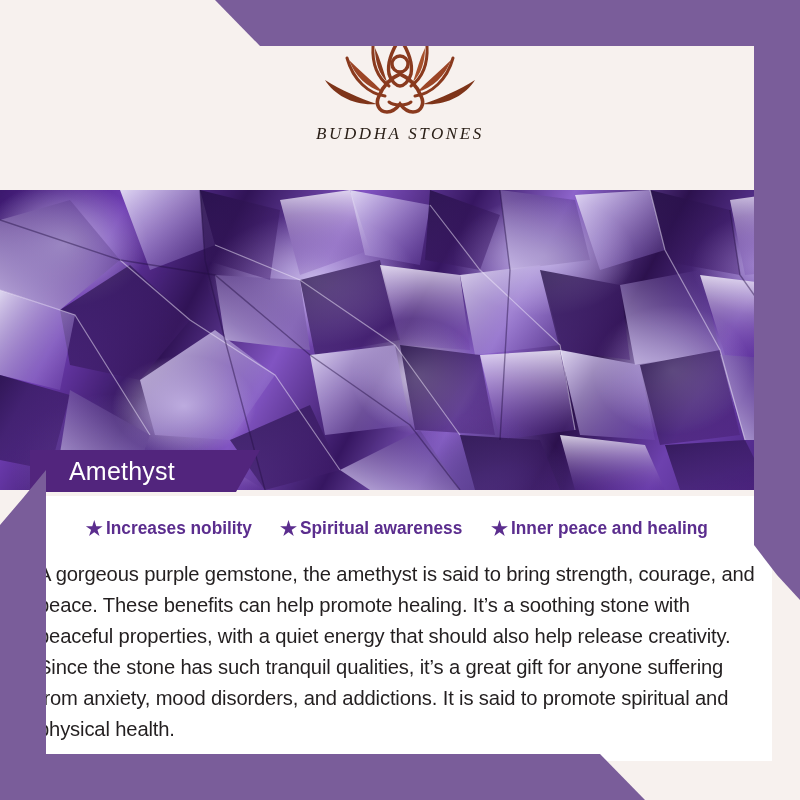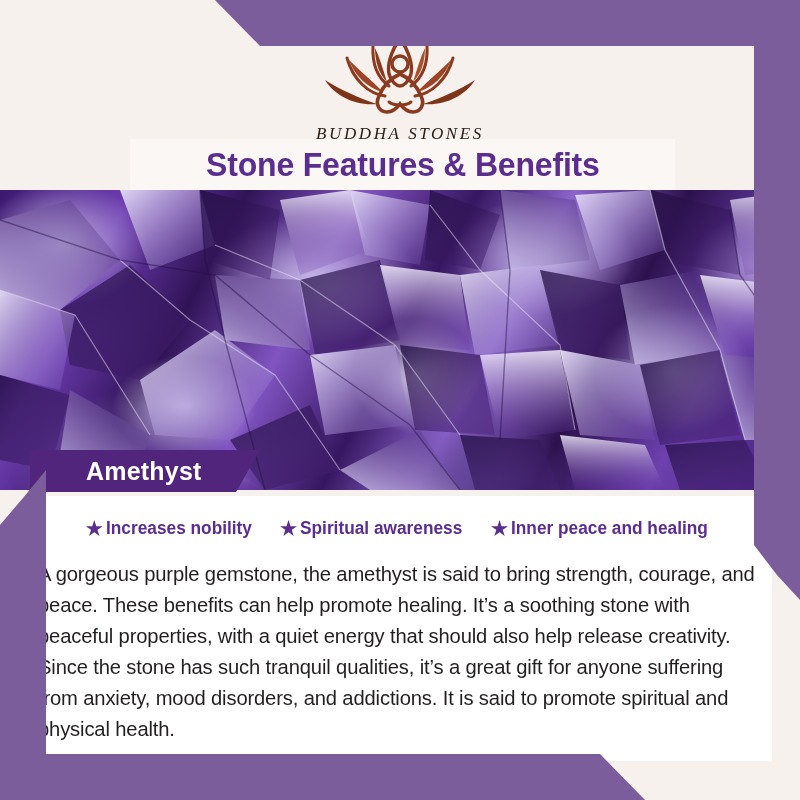--- a/index.html
+++ b/index.html
@@ -143,23 +143,23 @@
     left: 30px;
     width: 230px;
     height: 42px;
     background: #52257d;
     clip-path: polygon(0 0, 230px 0, 206px 42px, 0 42px);
     z-index: 4;
     display: flex;
     align-items: center;
   }
   .stone-name {
-    margin-left: 56px;
-    font-family: "Liberation Sans", sans-serif;
-    font-weight: bold;
+    margin-left: 39px;
+    font-family: "Liberation Sans", sans-serif;
+    font-weight: normal;
     font-size: 25px;
     color: #ffffff;
     letter-spacing: 0.2px;
   }
 
   
   .text-panel {
     position: absolute;
     top: 490px;
     left: 0;
@@ -258,23 +258,20 @@
                    C 88 90, 92 86, 95 82 C 98 86, 102 90, 108 90
                    C 116 90, 120 82, 116 74 C 112 64, 104 56, 95 52 Z" stroke-width="3.6"></path>
 
           <path d="M84 80 C 89 84, 101 84, 106 80" stroke-width="3"></path>
         </g>
       </svg>
       <div class="logo-text">BUDDHA STONES</div>
     </div>
   </div>
 
-  <div class="title-banner">
-    <div class="title-text">Stone Features &amp; Benefits</div>
-  </div>
 
   <div class="photo">
     <svg width="800" height="300" viewBox="0 0 800 300" class="facet">
       <defs>
         <linearGradient id="g1" x1="0" y1="0" x2="1" y2="1">
           <stop offset="0" stop-color="#e4dff2" stop-opacity="0.95"></stop>
           <stop offset="1" stop-color="#7a58b4" stop-opacity="0.25"></stop>
         </linearGradient>
         <linearGradient id="g2" x1="0" y1="1" x2="1" y2="0">
           <stop offset="0" stop-color="#cfc4e8" stop-opacity="0.9"></stop>

